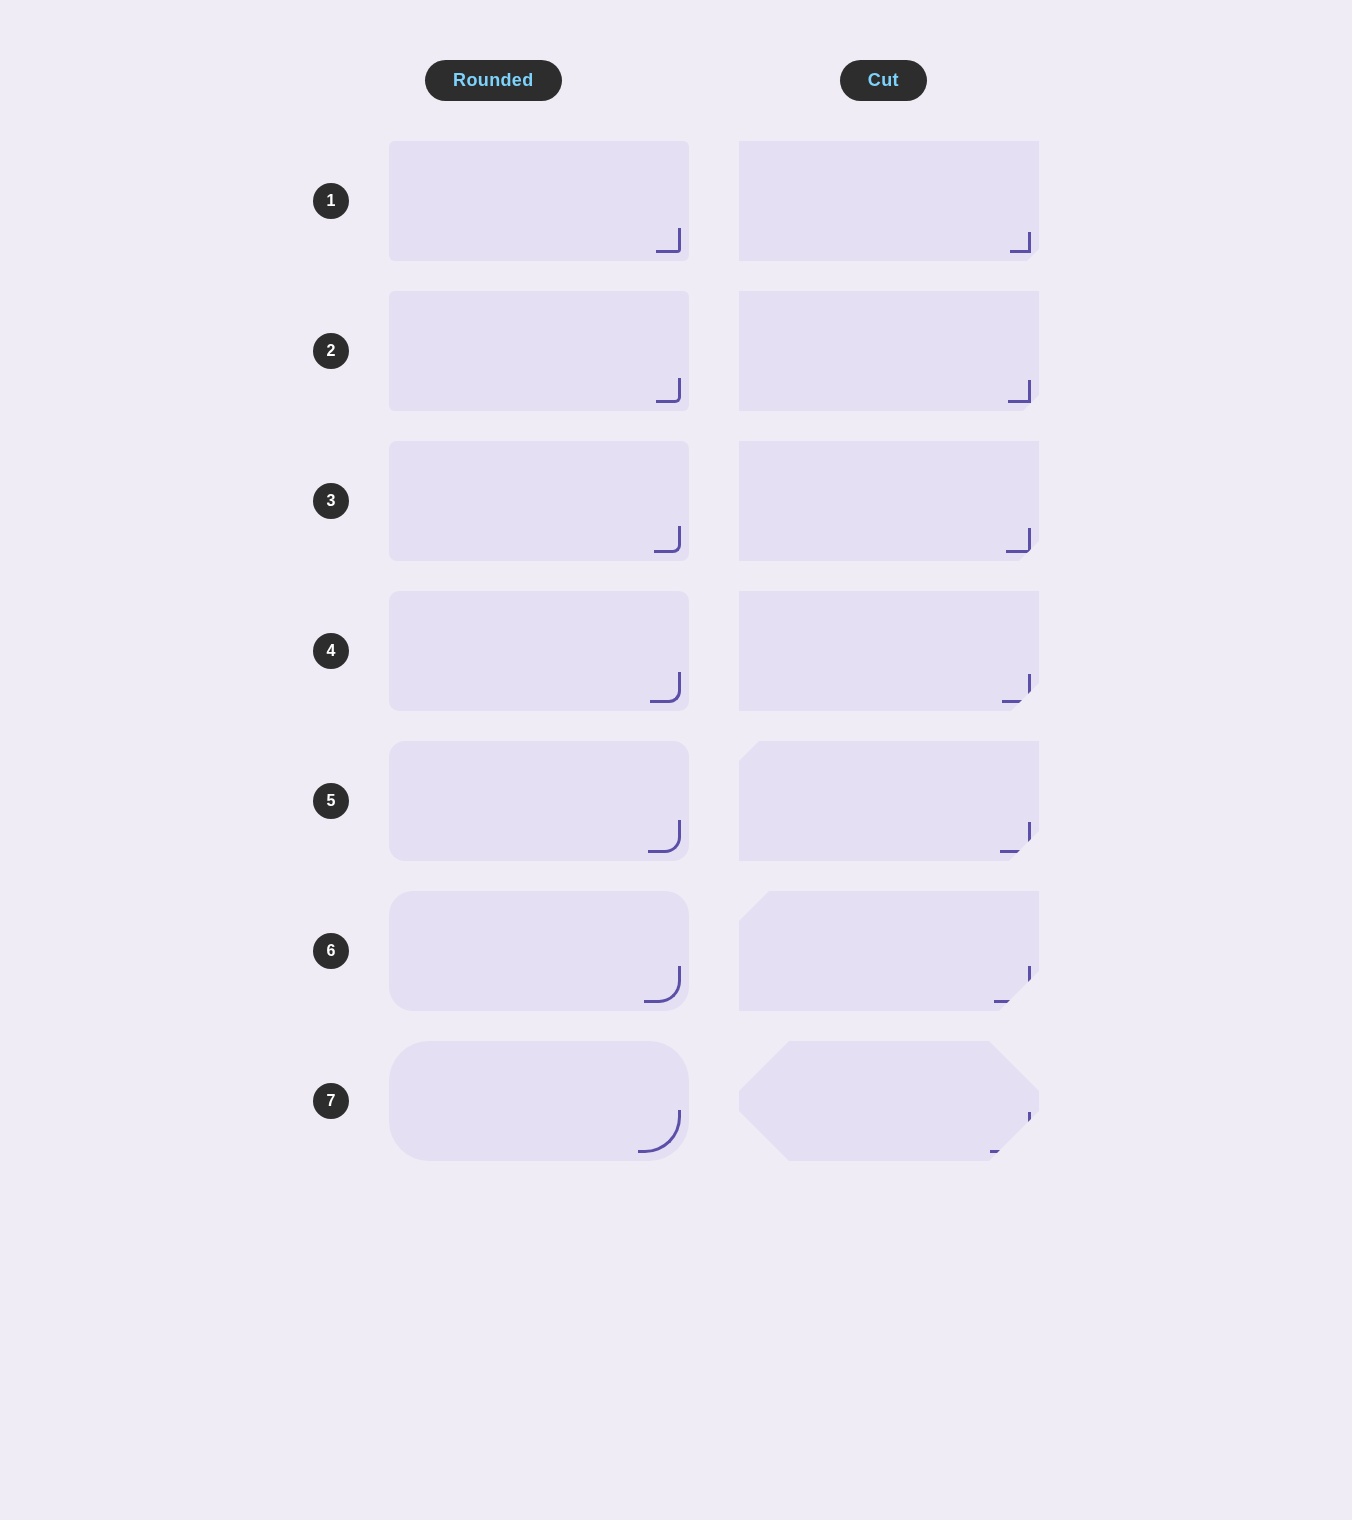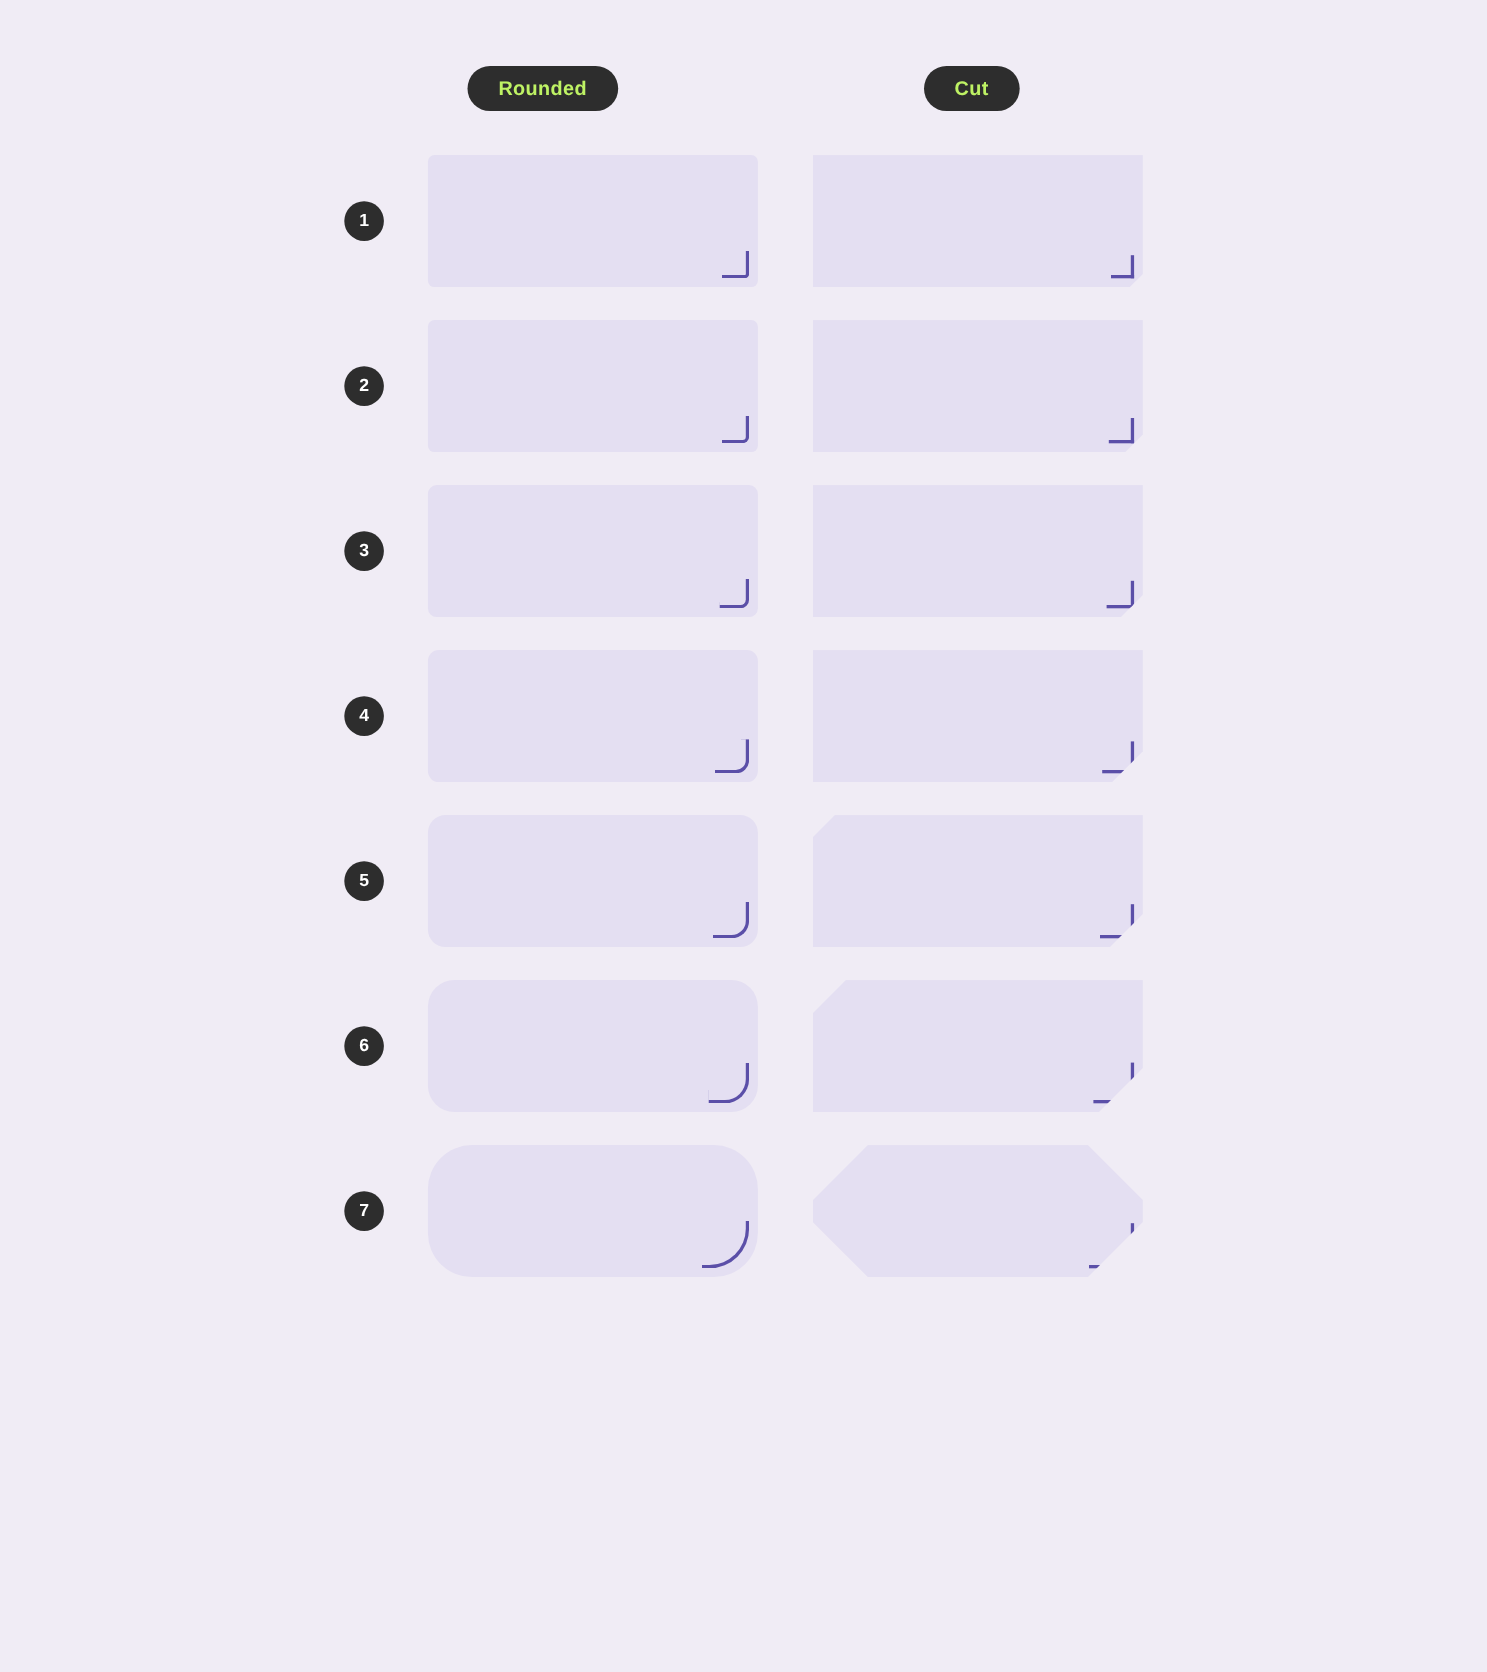--- a/index.html
+++ b/index.html
@@ -17,21 +17,21 @@
 
     .header-row {
       display: flex;
       width: 780px;
       justify-content: space-around;
       margin-bottom: 40px;
     }
 
     .badge {
       background: #2d2d2d;
-      color: #bef264;
+      color: #7dd3fc;
       border-radius: 999px;
       padding: 10px 28px;
       font-size: 18px;
       font-weight: 600;
       letter-spacing: 0.02em;
     }
 
     .rows-container {
       display: flex;
       flex-direction: column;

